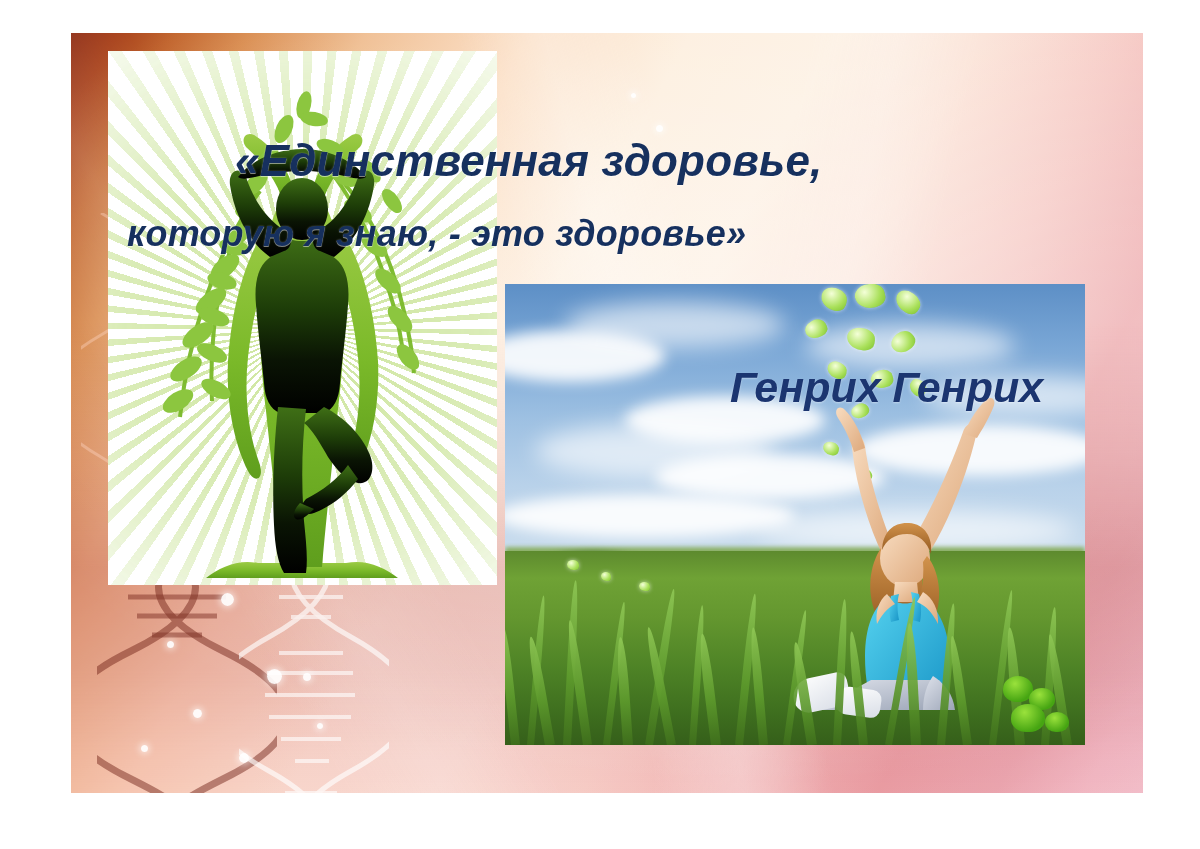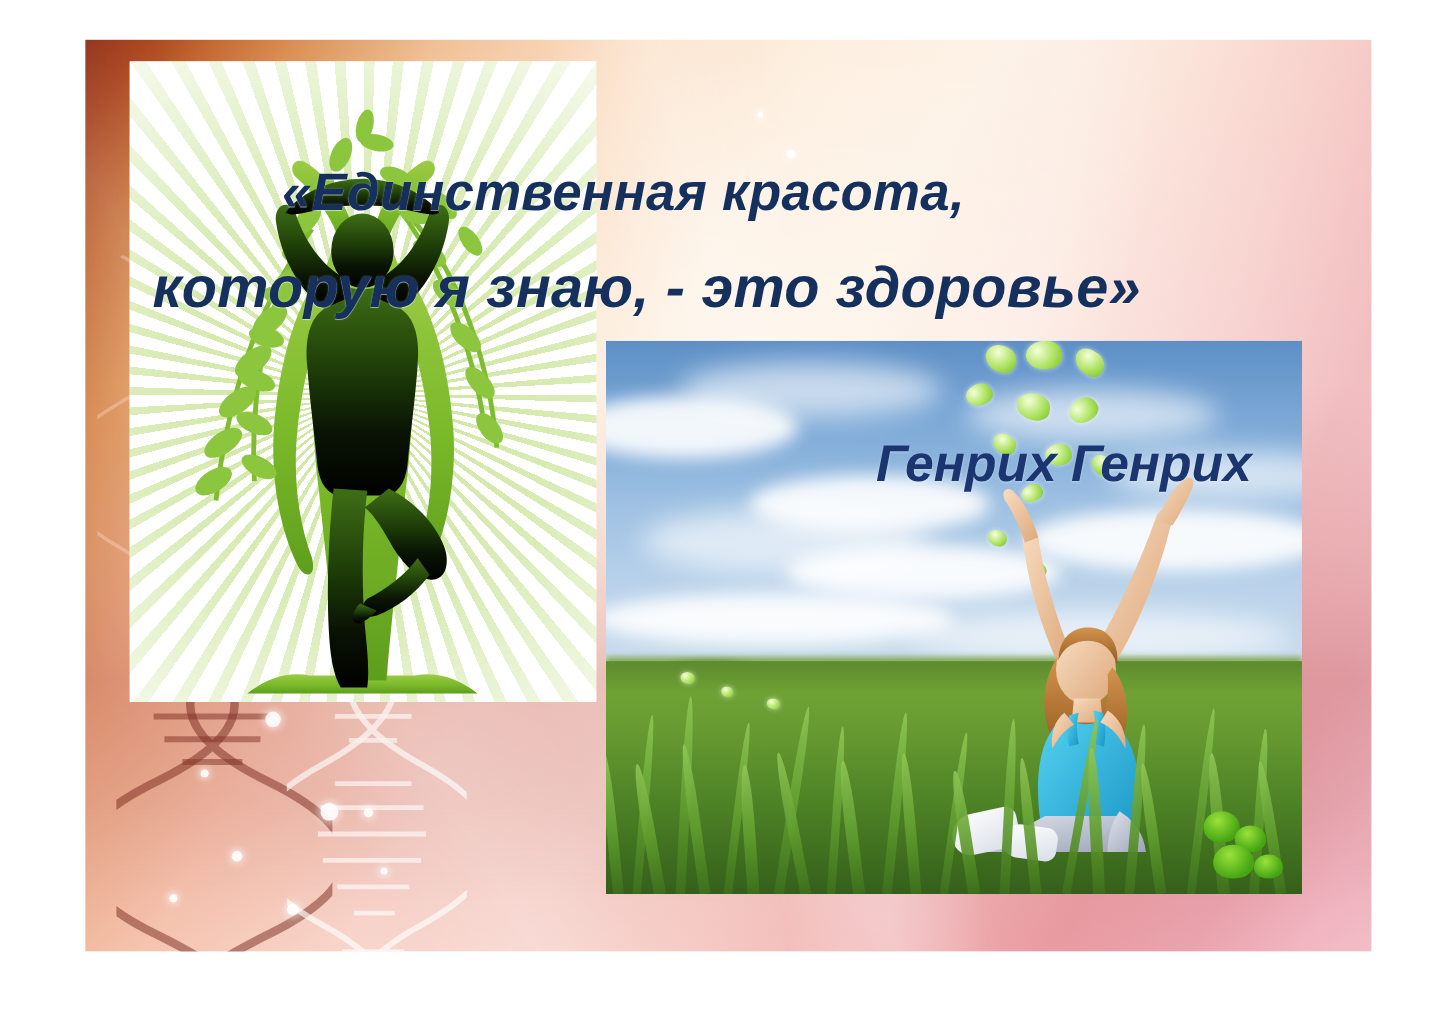--- a/index.html
+++ b/index.html
@@ -104,21 +104,21 @@
   .shoe{background:linear-gradient(160deg,#ffffff,#d8dde6);}
 
   
   .quote{
     position:absolute;font-style:italic;font-weight:bold;
     color:#16305e;letter-spacing:.2px;white-space:nowrap;
     text-shadow:0 1px 0 rgba(255,255,255,.45),0 0 2px rgba(255,255,255,.35);
     font-family:"Liberation Sans",sans-serif;
   }
   #quote-l1{left:164px;top:103px;font-size:44px;}
-  #quote-l2{left:56px;top:180px;font-size:48px;}
+  #quote-l2{left:56px;top:180px;font-size:36px;}
   #attrib{
     position:absolute;left:659px;top:330px;font-size:43px;
     font-style:italic;font-weight:bold;color:#1b3570;white-space:nowrap;
     text-shadow:0 1px 2px rgba(255,255,255,.40);
     font-family:"Liberation Sans",sans-serif;
   }
 </style>
 </head>
 <body>
 
@@ -432,18 +432,18 @@
       <div class="clover" style="left:498px;top:392px;width:30px;height:26px;"></div>
       <div class="clover" style="left:524px;top:404px;width:26px;height:22px;"></div>
       <div class="clover" style="left:506px;top:420px;width:34px;height:28px;"></div>
       <div class="clover" style="left:540px;top:428px;width:24px;height:20px;"></div>
 
       <div class="petal" style="left:62px;top:276px;width:12px;height:10px;"></div>
       <div class="petal" style="left:96px;top:288px;width:10px;height:9px;"></div>
       <div class="petal" style="left:134px;top:298px;width:11px;height:9px;"></div>
     </div>
 
-    <div class="quote" id="quote-l1">«Единственная красота,</div>
+    <div class="quote" id="quote-l1">«Единственная здоровье,</div>
     <div class="quote" id="quote-l2">которую я знаю, - это здоровье»</div>
     <div id="attrib">Генрих Генрих</div>
 
   </div>
 </div>
 
 </body></html>

